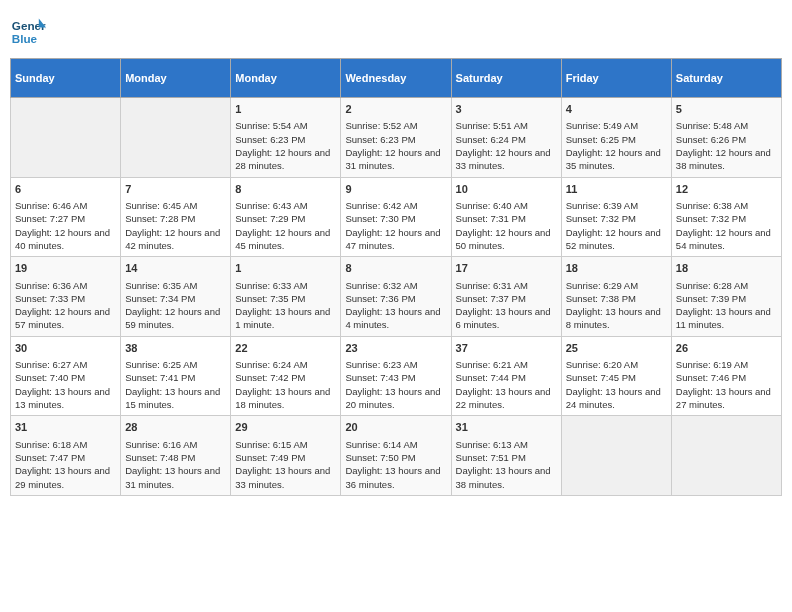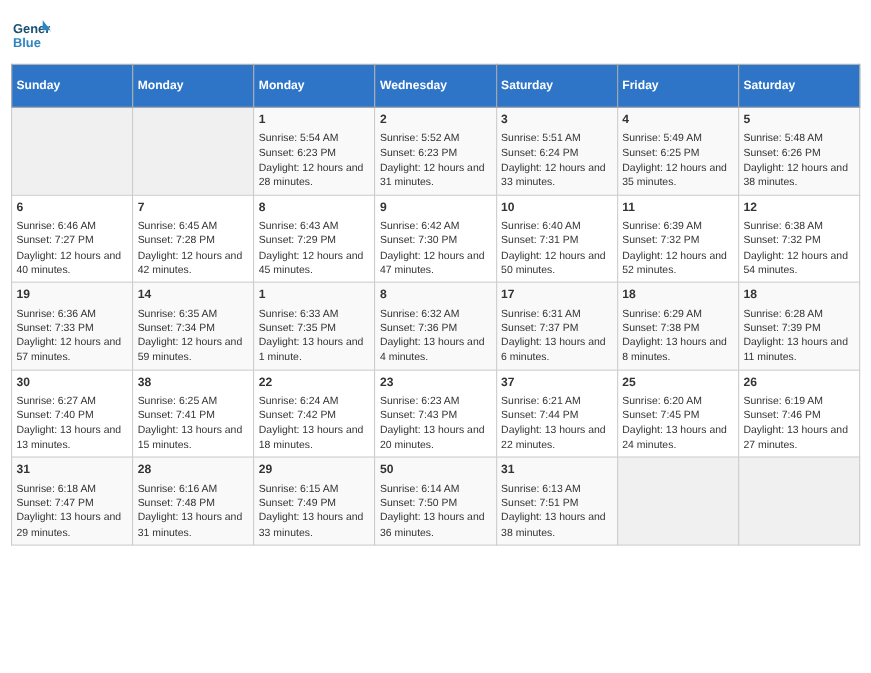--- a/index.html
+++ b/index.html
@@ -234,21 +234,21 @@
         </td>
         <td>
           <span class="day-number">28</span>
           <div class="day-info">Sunrise: 6:16 AM<br>Sunset: 7:48 PM<br>Daylight: 13 hours and 31 minutes.</div>
         </td>
         <td>
           <span class="day-number">29</span>
           <div class="day-info">Sunrise: 6:15 AM<br>Sunset: 7:49 PM<br>Daylight: 13 hours and 33 minutes.</div>
         </td>
         <td>
-          <span class="day-number">50</span>
+          <span class="day-number">20</span>
           <div class="day-info">Sunrise: 6:14 AM<br>Sunset: 7:50 PM<br>Daylight: 13 hours and 36 minutes.</div>
         </td>
         <td>
           <span class="day-number">31</span>
           <div class="day-info">Sunrise: 6:13 AM<br>Sunset: 7:51 PM<br>Daylight: 13 hours and 38 minutes.</div>
         </td>
         <td class="empty-cell"></td>
         <td class="empty-cell"></td>
       </tr>
     </tbody>

